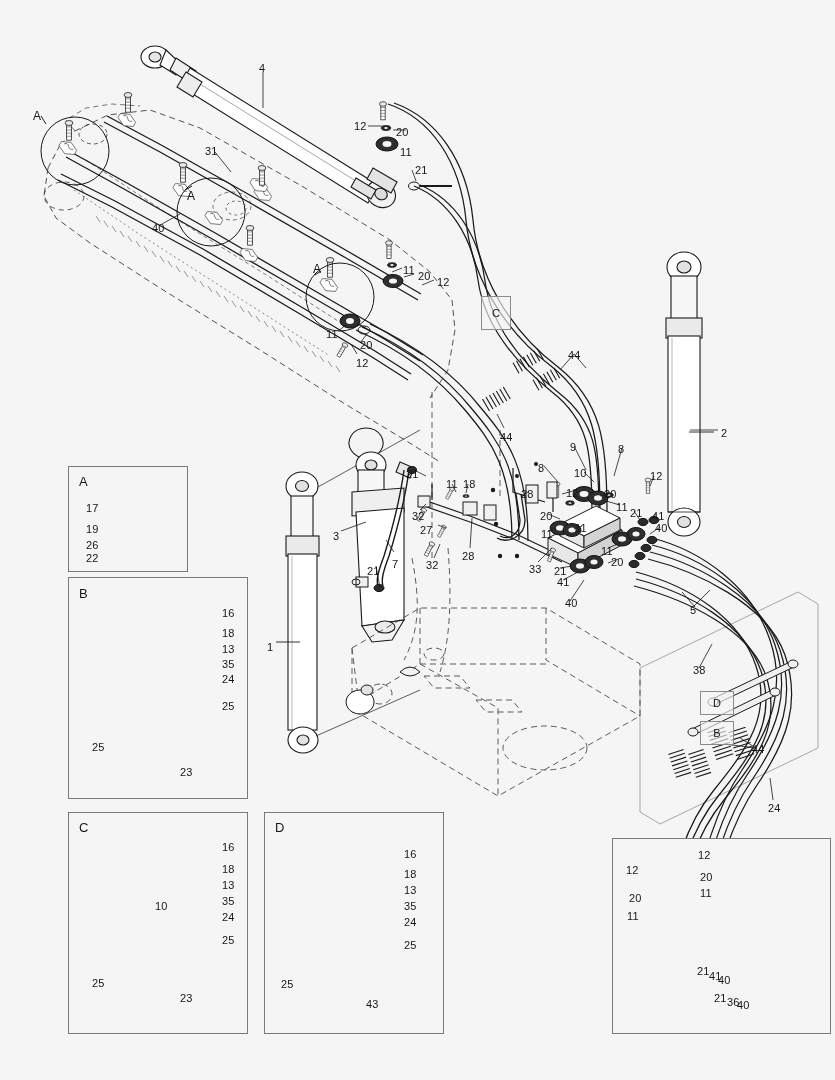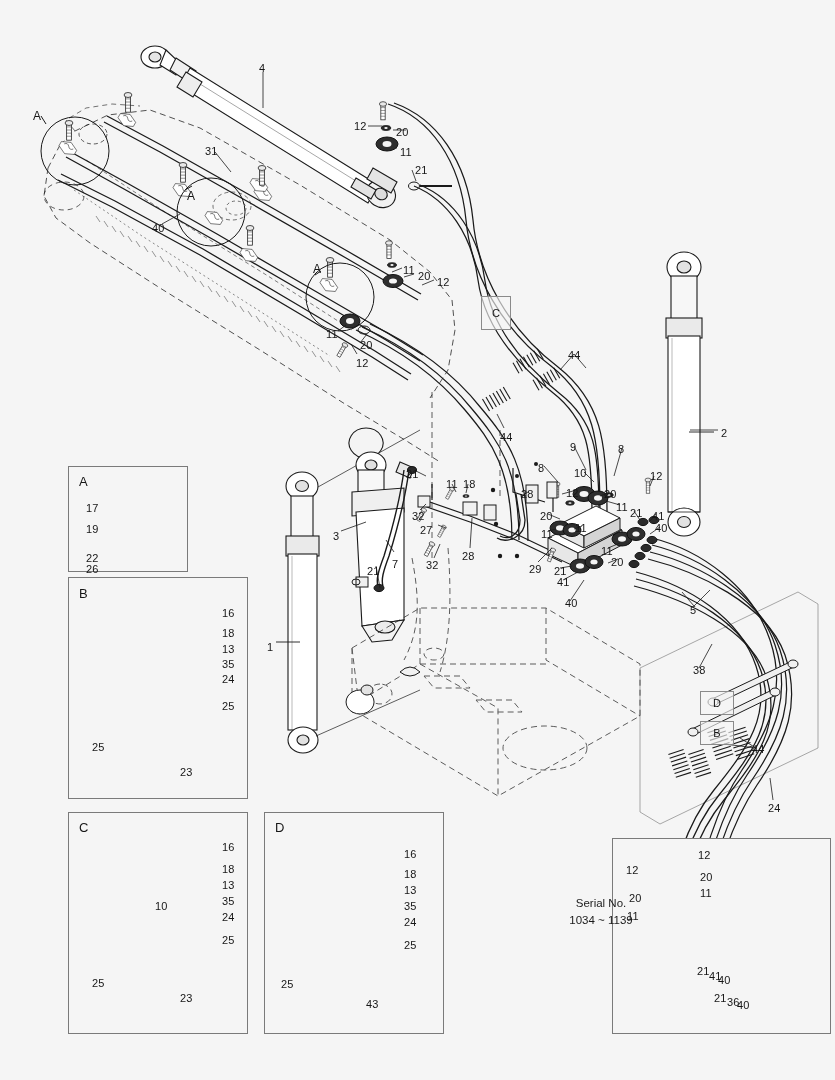--- a/index.html
+++ b/index.html
@@ -908,24 +908,20 @@
   <div class="box" style="left:68px;top:577px;width:180px;height:222px;"></div>
   <div class="box" style="left:68px;top:812px;width:180px;height:222px;"></div>
   <div class="box" style="left:264px;top:812px;width:180px;height:222px;"></div>
   <div class="box" style="left:612px;top:838px;width:219px;height:196px;"></div>
 
   <div class="panel-letter" style="left:79px;top:474px;">A</div>
   <div class="panel-letter" style="left:79px;top:586px;">B</div>
   <div class="panel-letter" style="left:79px;top:820px;">C</div>
   <div class="panel-letter" style="left:275px;top:820px;">D</div>
 
-  <div class="serial" style="left:546px;top:895px;width:110px;">
-    <div>Serial No.</div>
-    <div>1034 ~ 1139</div>
-  </div>
 
   <div class="lbl big" style="left:33px;top:110px;">A</div>
   <div class="lbl big" style="left:187px;top:190px;">A</div>
   <div class="lbl big" style="left:313px;top:263px;">A</div>
   <div class="flag" style="left:481px;top:296px;width:30px;height:34px;">
     <span>C</span>
   </div>
   <div class="flag" style="left:700px;top:691px;width:34px;height:24px;">
     <span>D</span>
   </div>
@@ -959,21 +955,21 @@
       <div class="lbl" style="left: 392px; top: 559px;">7</div>
       <div class="lbl" style="left: 406px; top: 469px;">21</div>
       <div class="lbl" style="left: 367px; top: 566px;">21</div>
       <div class="lbl" style="left: 412px; top: 511px;">32</div>
       <div class="lbl" style="left: 426px; top: 560px;">32</div>
       <div class="lbl" style="left: 420px; top: 525px;">27</div>
       <div class="lbl" style="left: 446px; top: 479px;">11</div>
       <div class="lbl" style="left: 463px; top: 479px;">18</div>
       <div class="lbl" style="left: 521px; top: 489px;">28</div>
       <div class="lbl" style="left: 462px; top: 551px;">28</div>
-      <div class="lbl" style="left: 529px; top: 564px;">29</div>
+      <div class="lbl" style="left: 529px; top: 564px;">33</div>
       <div class="lbl" style="left: 566px; top: 488px;">12</div>
       <div class="lbl" style="left: 604px; top: 489px;">20</div>
       <div class="lbl" style="left: 616px; top: 502px;">11</div>
       <div class="lbl" style="left: 541px; top: 529px;">11</div>
       <div class="lbl" style="left: 575px; top: 523px;">11</div>
       <div class="lbl" style="left: 540px; top: 511px;">20</div>
       <div class="lbl" style="left: 601px; top: 546px;">11</div>
       <div class="lbl" style="left: 611px; top: 557px;">20</div>
       <div class="lbl" style="left: 630px; top: 508px;">21</div>
       <div class="lbl" style="left: 652px; top: 511px;">41</div>
@@ -996,21 +992,21 @@
       <div class="lbl" style="left: 709px; top: 971px;">41</div>
       <div class="lbl" style="left: 718px; top: 975px;">40</div>
       <div class="lbl" style="left: 714px; top: 993px;">21</div>
       <div class="lbl" style="left: 727px; top: 997px;">36</div>
       <div class="lbl" style="left: 737px; top: 1000px;">40</div>
     </div>
 
   <div id="panel-callout-layer">
       <div class="lbl" style="left: 86px; top: 503px;">17</div>
       <div class="lbl" style="left: 86px; top: 524px;">19</div>
-      <div class="lbl" style="left: 86px; top: 564px;">26</div>
+      <div class="lbl" style="left: 86px; top: 540px;">26</div>
       <div class="lbl" style="left: 86px; top: 553px;">22</div>
       <div class="lbl" style="left: 222px; top: 608px;">16</div>
       <div class="lbl" style="left: 222px; top: 628px;">18</div>
       <div class="lbl" style="left: 222px; top: 644px;">13</div>
       <div class="lbl" style="left: 222px; top: 659px;">35</div>
       <div class="lbl" style="left: 222px; top: 674px;">24</div>
       <div class="lbl" style="left: 222px; top: 701px;">25</div>
       <div class="lbl" style="left: 92px; top: 742px;">25</div>
       <div class="lbl" style="left: 180px; top: 767px;">23</div>
       <div class="lbl" style="left: 222px; top: 842px;">16</div>

